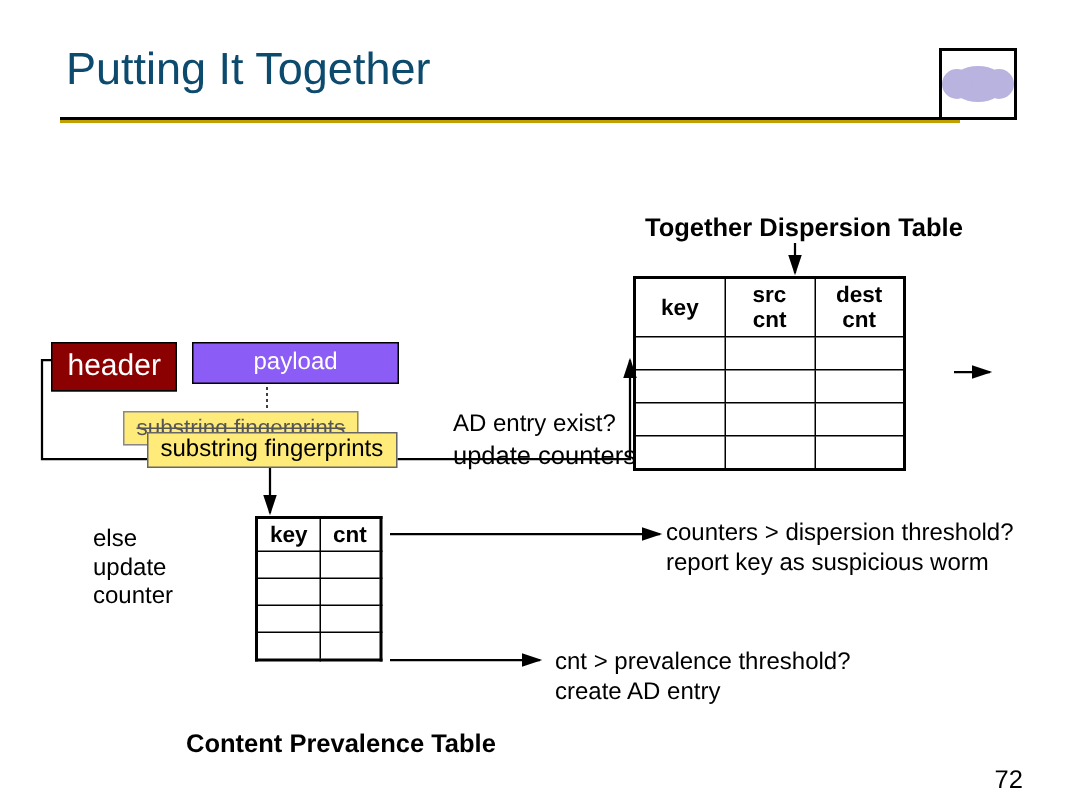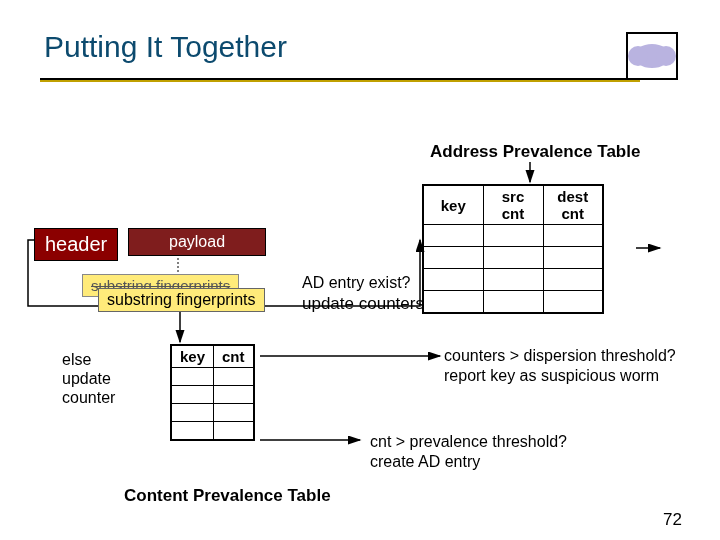--- a/index.html
+++ b/index.html
@@ -83,21 +83,21 @@
     background: #8b0000;
     color: #fff;
     padding: 4px 10px;
     font-size: 20px;
     border: 1px solid #000;
   }
   .payload-box {
     position: absolute;
     top: 228px;
     left: 128px;
-    background: #7f1d1d;
+    background: #8b5cf6;
     color: #fff;
     padding: 4px 40px;
     font-size: 16px;
     border: 1px solid #000;
   }
   .substring-back {
     position: absolute;
     top: 274px;
     left: 82px;
     background: #ffeb7a;
@@ -206,21 +206,21 @@
   <line x1="530" y1="162" x2="530" y2="182" stroke="#000" stroke-width="1.5" marker-end="url(#arrow)"></line>
   <line x1="178" y1="232" x2="178" y2="252" stroke="#fff" stroke-width="1" stroke-dasharray="2,2"></line>
   <line x1="178" y1="254" x2="178" y2="272" stroke="#000" stroke-width="1" stroke-dasharray="2,2"></line>
   <path d="M 34 240 L 28 240 L 28 306 L 420 306 L 420 240" stroke="#000" stroke-width="1.5" fill="none" marker-end="url(#arrow)"></path>
   <line x1="180" y1="310" x2="180" y2="342" stroke="#000" stroke-width="1.5" marker-end="url(#arrow)"></line>
   <line x1="260" y1="356" x2="440" y2="356" stroke="#000" stroke-width="1.5" marker-end="url(#arrow)"></line>
   <line x1="636" y1="248" x2="660" y2="248" stroke="#000" stroke-width="1.5" marker-end="url(#arrow)"></line>
   <path d="M 260 440 L 360 440" stroke="#000" stroke-width="1.5" fill="none" marker-end="url(#arrow)"></path>
 </svg>
 
-<div class="adt-label">Address Prevalence Table</div>
+<div class="adt-label">Together Dispersion Table</div>
 <table class="adt-table">
   <tbody>
       <tr>
     <th>key</th>
     <th>src cnt</th>
     <th>dest cnt</th>
   </tr>
   <tr>
         <td></td>
         <td></td>

